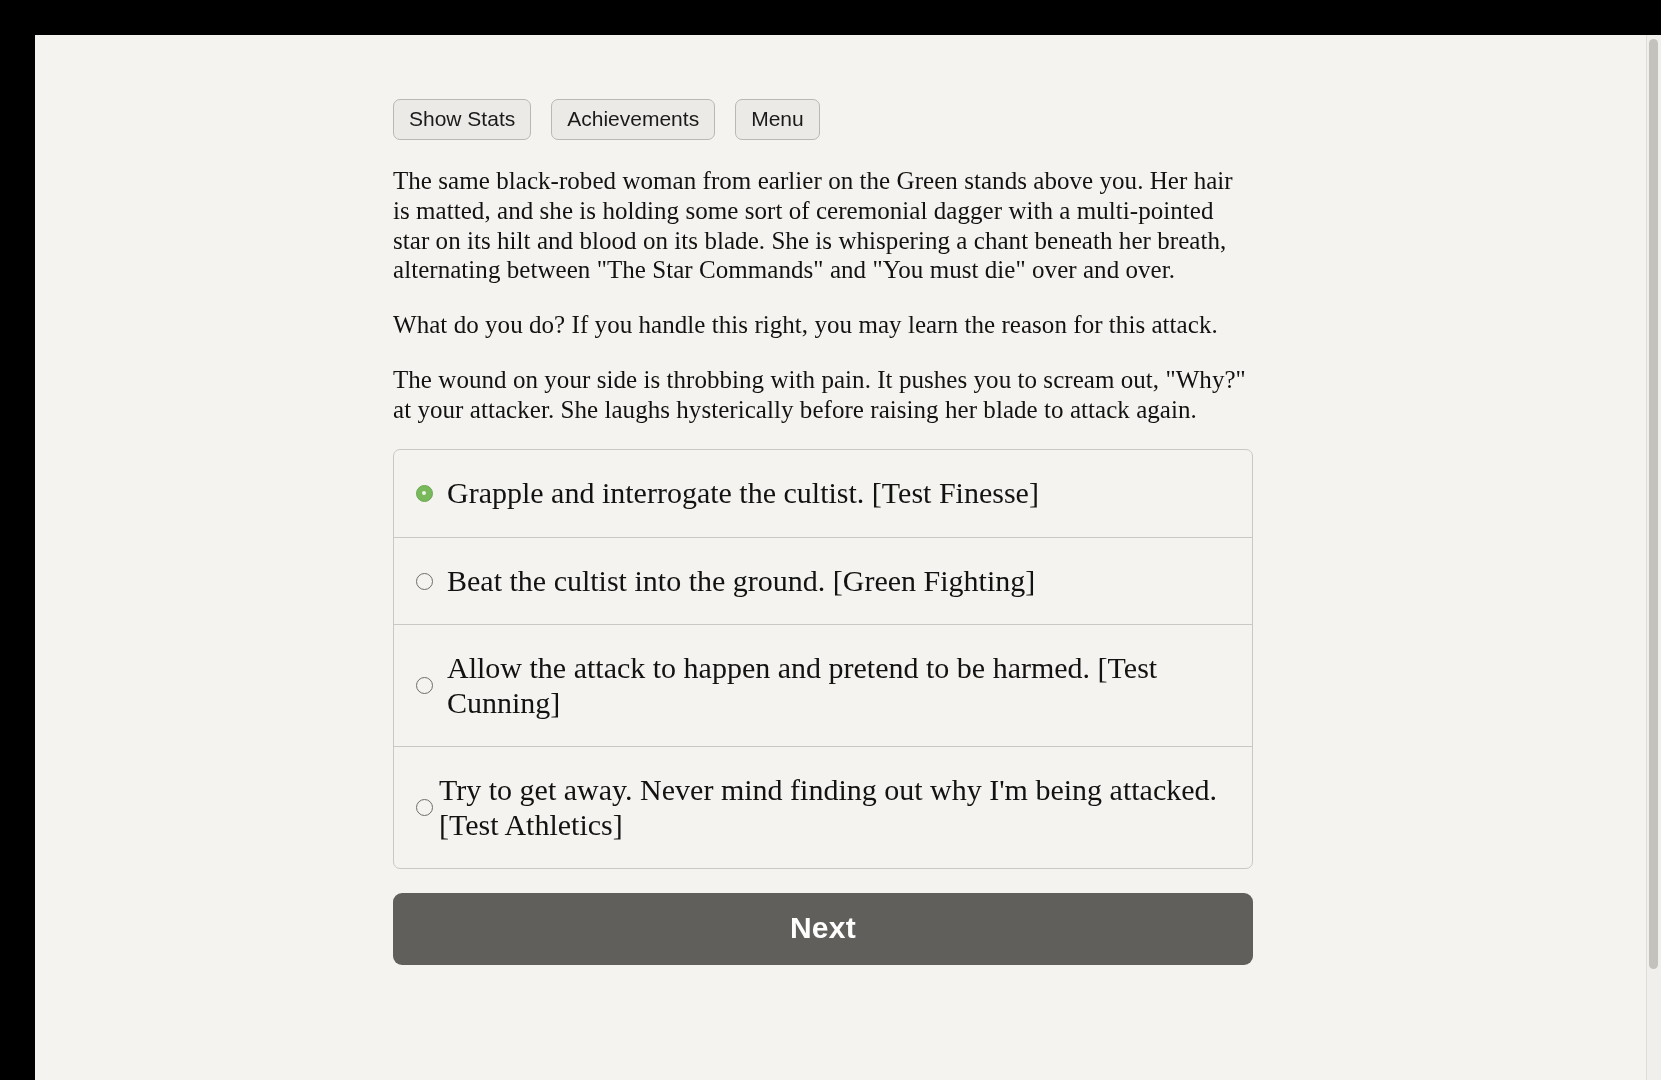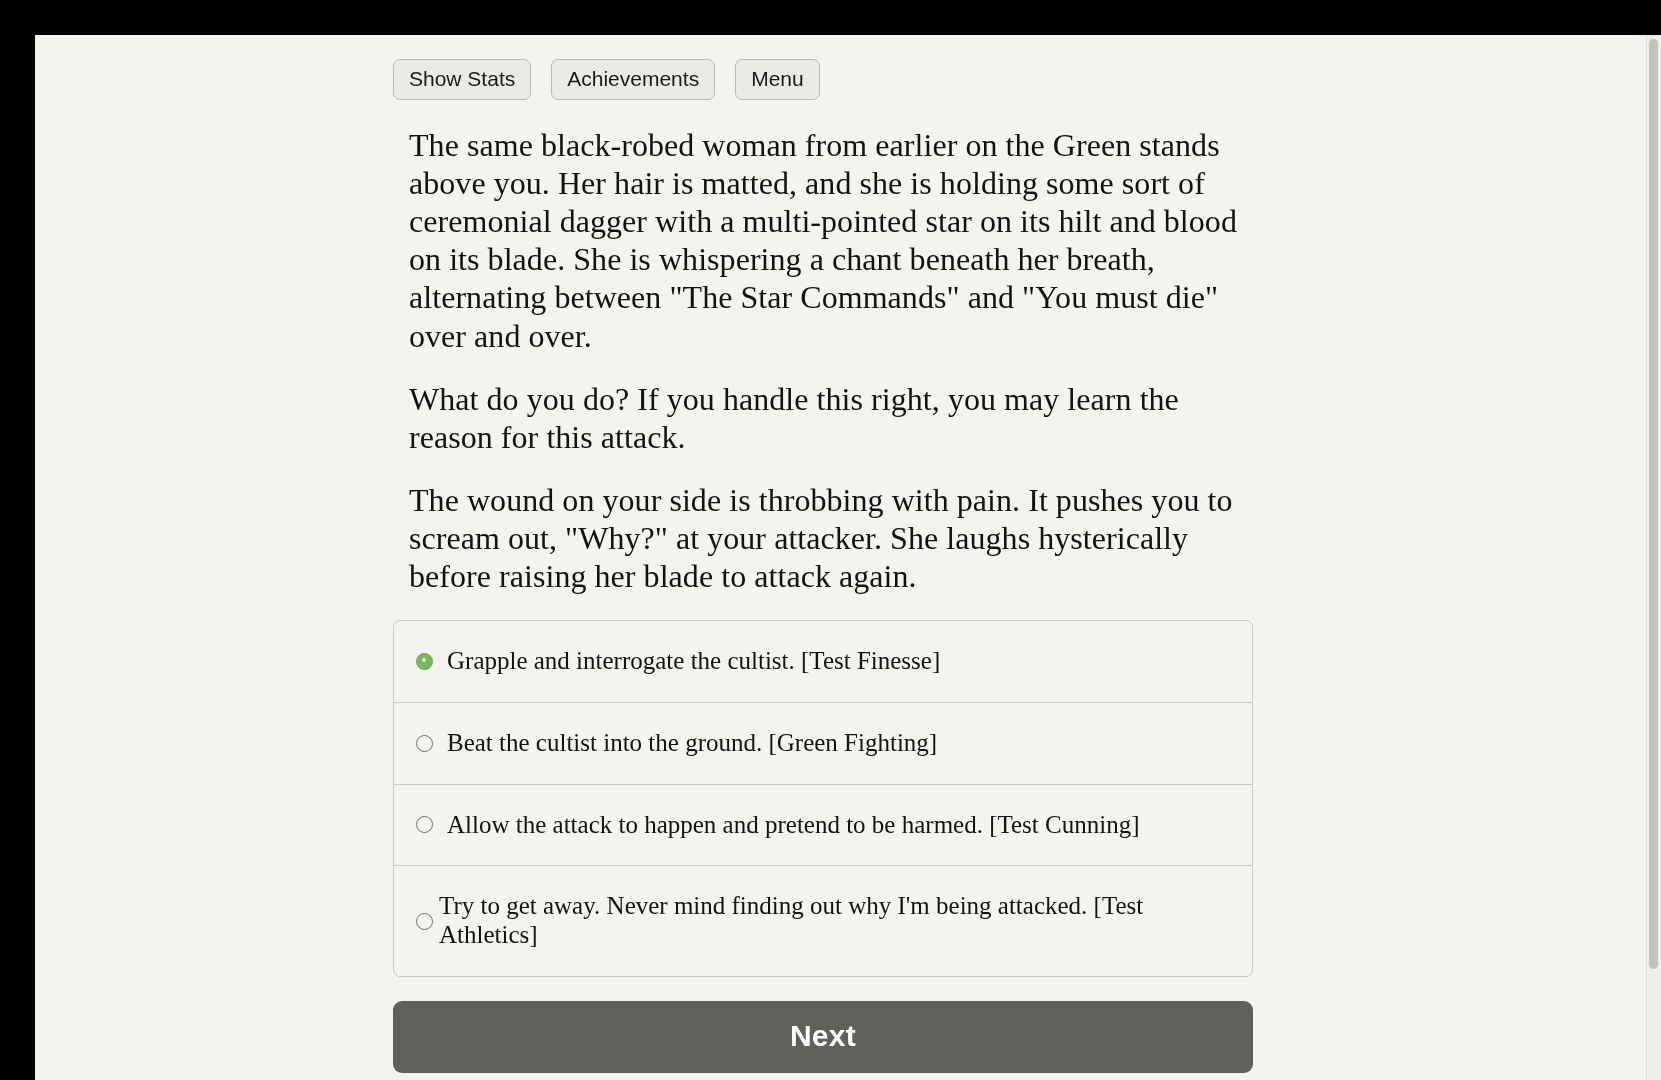--- a/index.html
+++ b/index.html
@@ -31,41 +31,41 @@
   }
   #content {
     position: absolute;
     left: 358px;
     top: 0;
     width: 860px;
   }
   .button-row {
     display: flex;
     gap: 20px;
-    padding-top: 24px;
+    padding-top: 64px;
     padding-bottom: 10px;
   }
   .top-button {
     font-family: "Liberation Sans", sans-serif;
     font-size: 21px;
     color: #1a1a1a;
     background: #ebeae6;
     border: 1px solid #b9b8b3;
     border-radius: 7px;
     padding: 7px 15px 8px 15px;
     line-height: 1.15;
     cursor: pointer;
     white-space: nowrap;
   }
   .story p {
     font-family: "Liberation Serif", serif;
-    font-size: 32px;
+    font-size: 25px;
     line-height: 1.19;
     color: #121212;
-    margin: 0 0 25px 16px;
+    margin: 0 0 25px 0;
     letter-spacing: 0.05px;
   }
   .story p:first-child { margin-top: 16px; }
 
   #choices {
     margin-top: 17px;
     border: 1px solid #c9c8c3;
     border-radius: 7px;
     background: #f4f3ef;
     overflow: hidden;
@@ -99,21 +99,21 @@
     position: absolute;
     left: 4.5px;
     top: 4.5px;
     width: 4px;
     height: 4px;
     border-radius: 50%;
     background: #eef5e9;
   }
   .choice-label {
     font-family: "Liberation Serif", serif;
-    font-size: 25px;
+    font-size: 30px;
     color: #121212;
     line-height: 1.15;
   }
   #next-button {
     display: block;
     width: 100%;
     margin-top: 24px;
     background: #615f5b;
     color: #ffffff;
     border: none;

